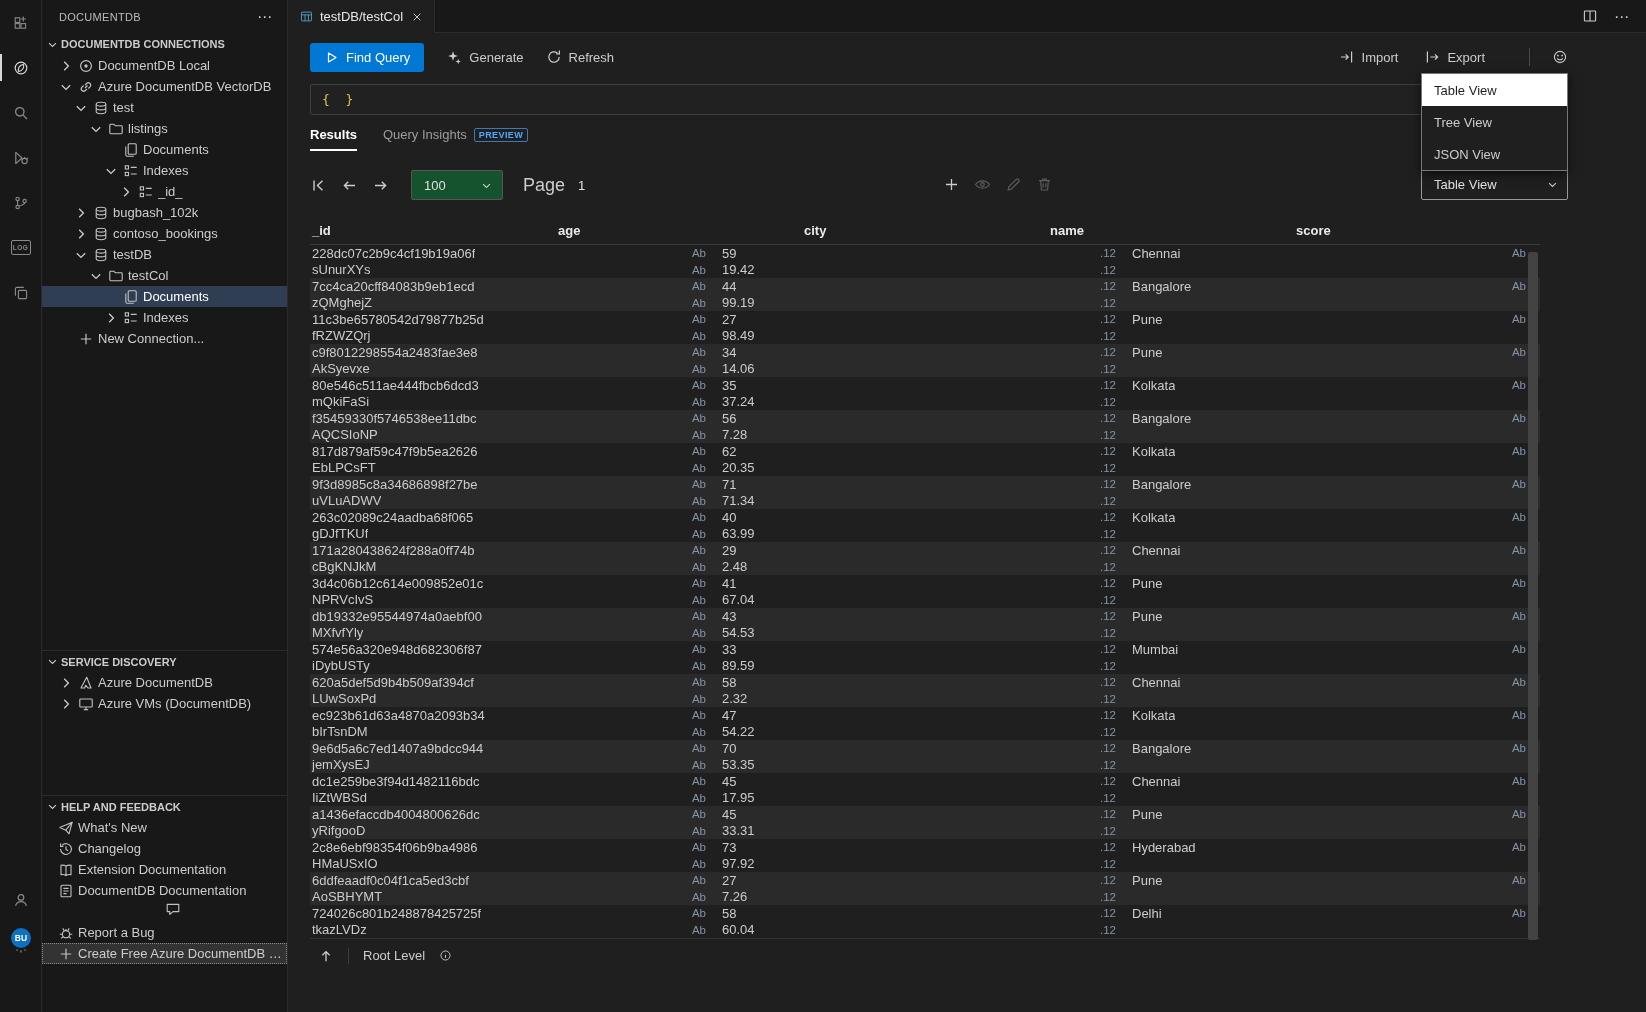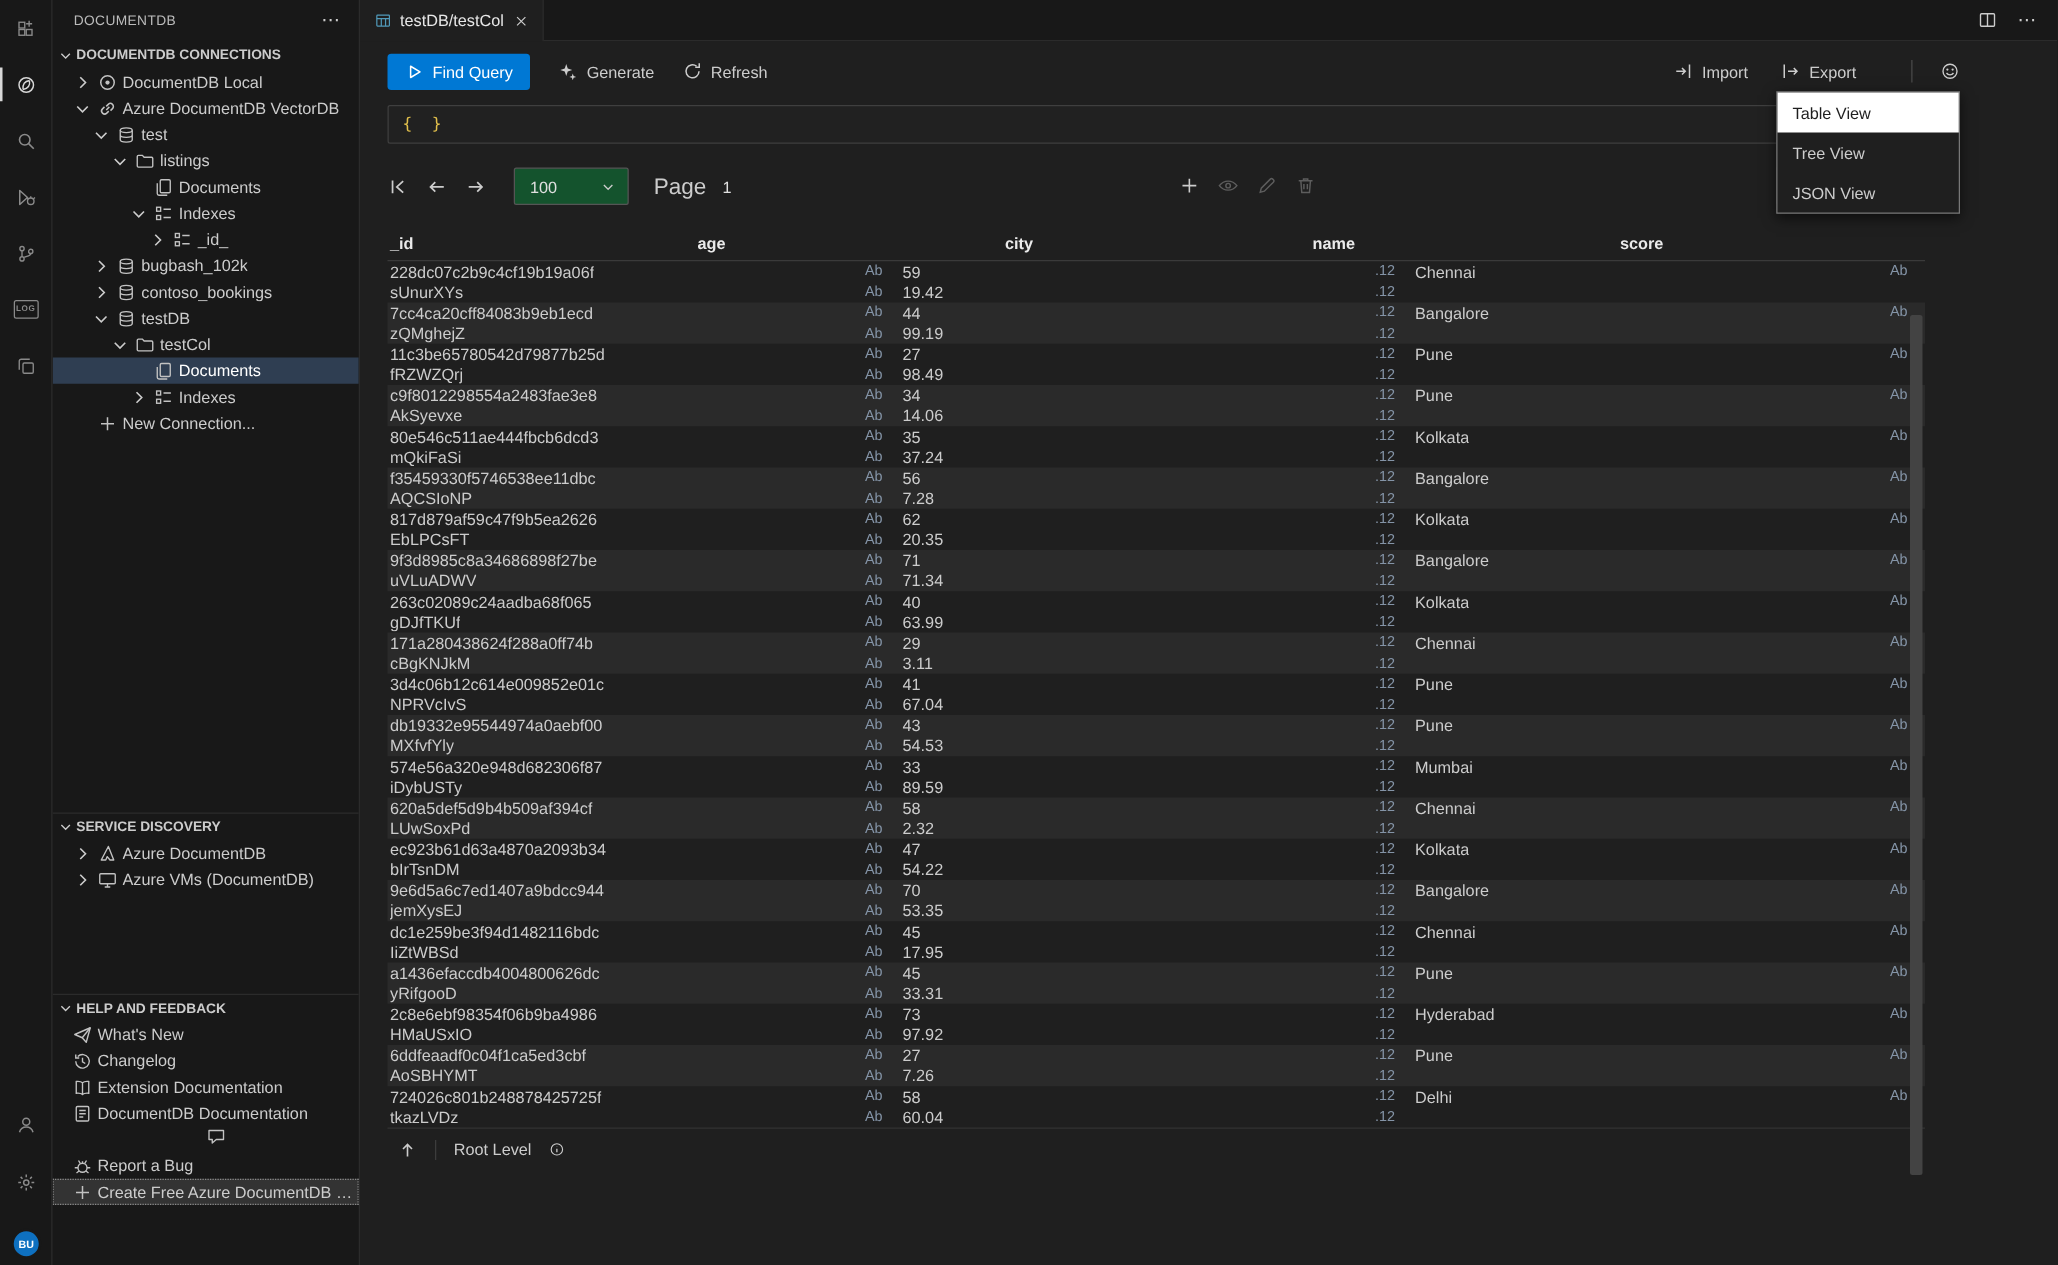--- a/index.html
+++ b/index.html
@@ -8,21 +8,21 @@
   .app { position:relative; width:1646px; height:1012px; background:#1f1f1f; overflow:hidden; color:#cccccc; }
 
   
   .activity-bar { position:absolute; left:0; top:0; width:42px; height:100%; background:#181818; border-right:1px solid #2b2b2b; z-index:5; }
   .ab-item { height:45px; display:flex; align-items:center; justify-content:center; color:#8a8a8a; position:relative; cursor:pointer; }
   .ab-item.active { color:#d7d7d7; }
   .ab-item.active::before { content:""; position:absolute; left:0; top:9px; bottom:9px; width:2px; background:#d7d7d7; }
   .ab-ic { width:22px; height:22px; }
   .ab-abs { position:absolute; left:0; width:100%; }
   .log-box { width:20px; height:15px; border:1px solid currentColor; border-radius:2px; font-size:6.5px; font-weight:700; letter-spacing:.5px; display:flex; align-items:center; justify-content:center; }
-  .profile-badge { position:absolute; left:9px; top:983px; width:24px; height:24px; border-radius:50%; background:#0e70c0; color:#ffffff; font-size:8.5px; font-weight:700; display:flex; align-items:center; justify-content:center; border:2px solid #181818; }
+  .profile-badge { position:absolute; left:9px; top:926px; width:24px; height:24px; border-radius:50%; background:#0e70c0; color:#ffffff; font-size:8.5px; font-weight:700; display:flex; align-items:center; justify-content:center; border:2px solid #181818; }
 
   
   .sidebar { position:absolute; left:42px; top:0; width:246px; height:100%; background:#181818; border-right:1px solid #2b2b2b; z-index:4; overflow:hidden; }
   .sb-title { height:33px; display:flex; align-items:center; justify-content:space-between; padding:0 14px 0 17px; font-size:11px; color:#bbbbbb; letter-spacing:.3px; }
   .more { color:#cccccc; font-size:15px; letter-spacing:1px; cursor:pointer; line-height:1; }
   .section-header { height:22px; display:flex; align-items:center; gap:2px; padding-left:4px; font-size:11px; font-weight:700; color:#cccccc; cursor:pointer; }
   .sec1 .section-header, .sec2 .section-header { border-top:1px solid #2b2b2b; }
   .sec1 { margin-top:301px; }
   .sec2 { margin-top:81px; }
   .tree-row { height:21px; display:flex; align-items:center; gap:4px; font-size:13px; color:#cccccc; cursor:pointer; white-space:nowrap; overflow:hidden; }
@@ -570,20 +570,27 @@
                 <path d="M5.2 9.4a3.4 3.4 0 0 0 5.6 0" fill="none" stroke="currentColor" stroke-width="1.1"></path>
               </svg>
             </span>
         </div>
       </div>
 
       <div class="query">
         <span class="query-text">{  }</span>
       </div>
 
+      <div class="rtabs">
+        <div class="results-tab">Results</div>
+        <div class="insights-tab">
+          <span>Query Insights</span>
+          <span class="preview-badge">PREVIEW</span>
+        </div>
+      </div>
 
       <div class="controls">
         <div class="pager">
           <span class="icbtn">
               <svg viewBox="0 0 16 16" aria-hidden="true">
                 <path d="M3.8 3.2v9.6" stroke="currentColor" stroke-width="1.3"></path>
                 <path d="M11.8 3.6L7 8l4.8 4.4" fill="none" stroke="currentColor" stroke-width="1.3"></path>
               </svg>
             </span>
           <span class="icbtn">
@@ -858,21 +865,21 @@
               </div>
               <div class="tcell">
                 <span class="tval">Chennai</span>
                 <span class="tbadge">Ab</span>
               </div>
               <div class="tcell">
                 <span class="tval">cBgKNJkM</span>
                 <span class="tbadge">Ab</span>
               </div>
               <div class="tcell">
-                <span class="tval">3.11</span>
+                <span class="tval">2.48</span>
                 <span class="tbadge">.12</span>
               </div>
             </div>
             <div class="trow">
               <div class="tcell">
                 <span class="tval">3d4c06b12c614e009852e01c</span>
                 <span class="tbadge">Ab</span>
               </div>
               <div class="tcell">
                 <span class="tval">41</span>

